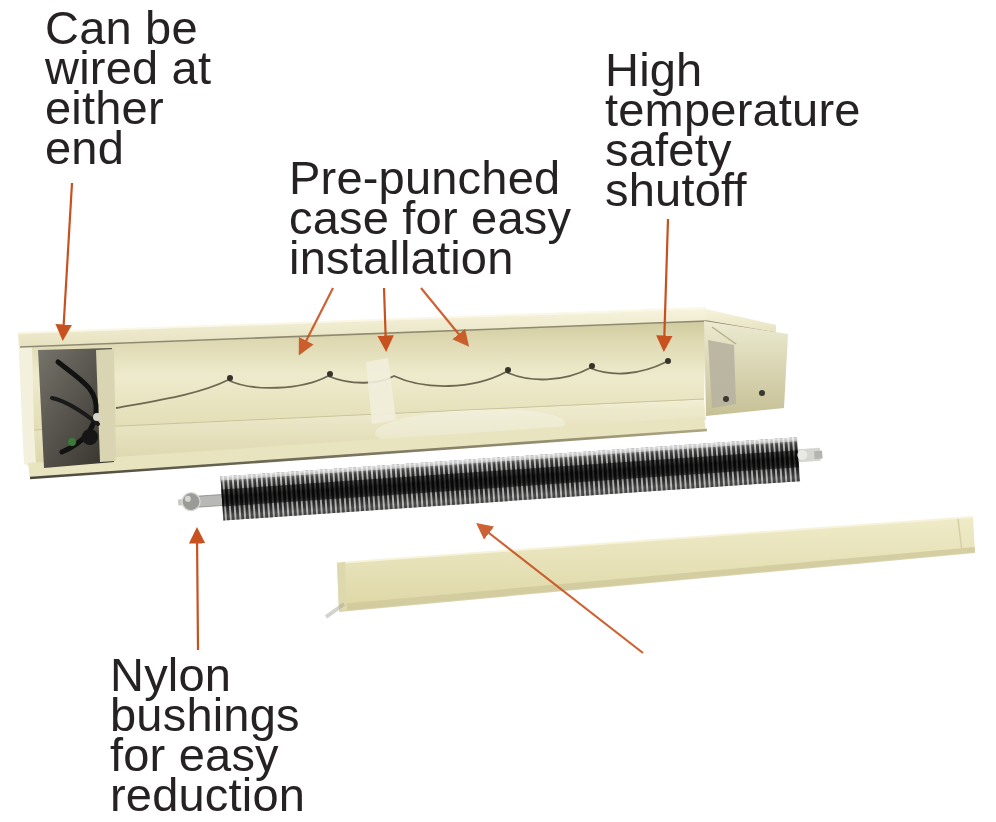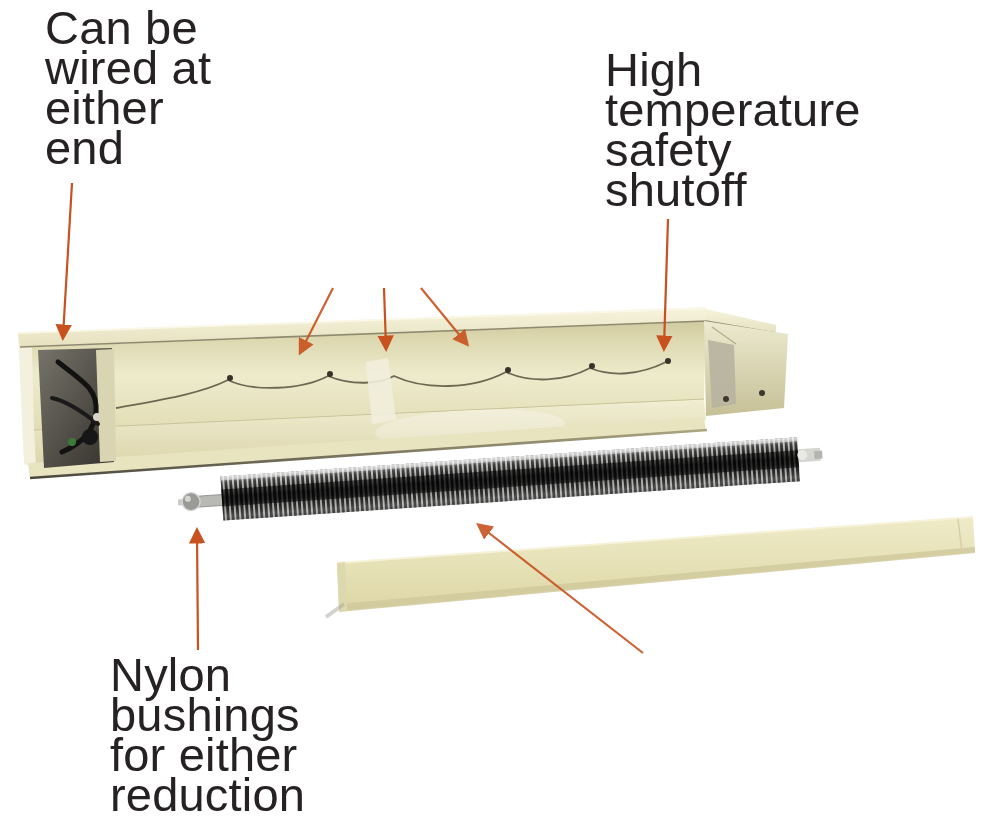--- a/index.html
+++ b/index.html
@@ -158,24 +158,27 @@
       <path class="arrow-line" d="M198,650 L197,532" marker-end="url(#ah)"></path>
       <path class="arrow-line" d="M643,653 L480,526" marker-end="url(#ah)" opacity="0.9"></path>
     </g>
   </svg>
 
   <div class="label" style="left:45px;top:8px">Can be
 wired at
 either
 end</div>
 
+  <div class="label" style="left:289px;top:158px">Pre-punched
+case for easy
+installation</div>
 
   <div class="label" style="left:605px;top:50px">High
 temperature
 safety
 shutoff</div>
 
   <div class="label" style="left:110px;top:655px">Nylon
 bushings
-for either
+for easy
 reduction</div>
 
 </div>
 
 </body></html>

